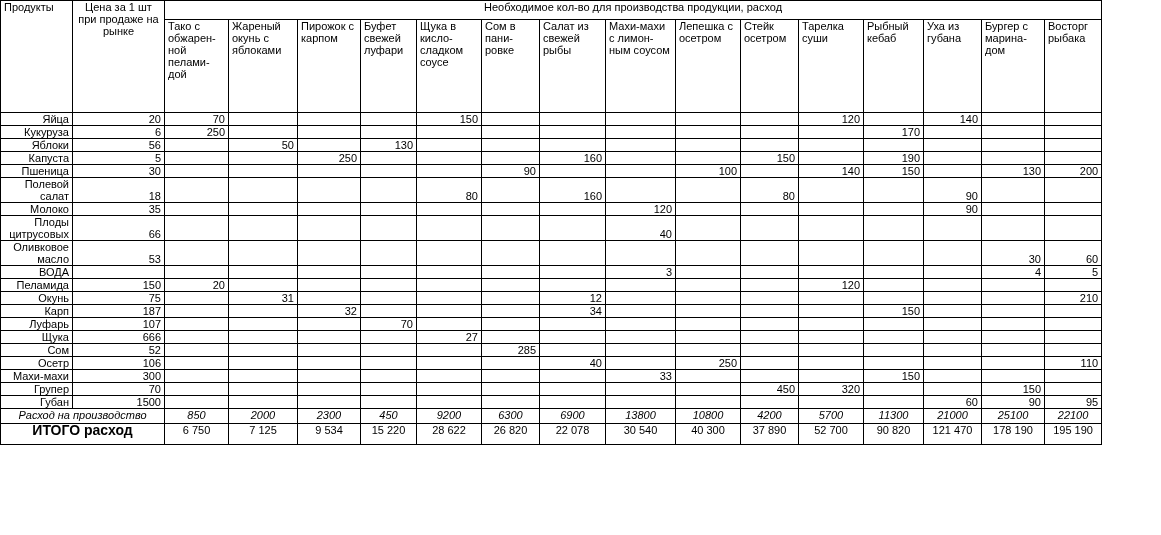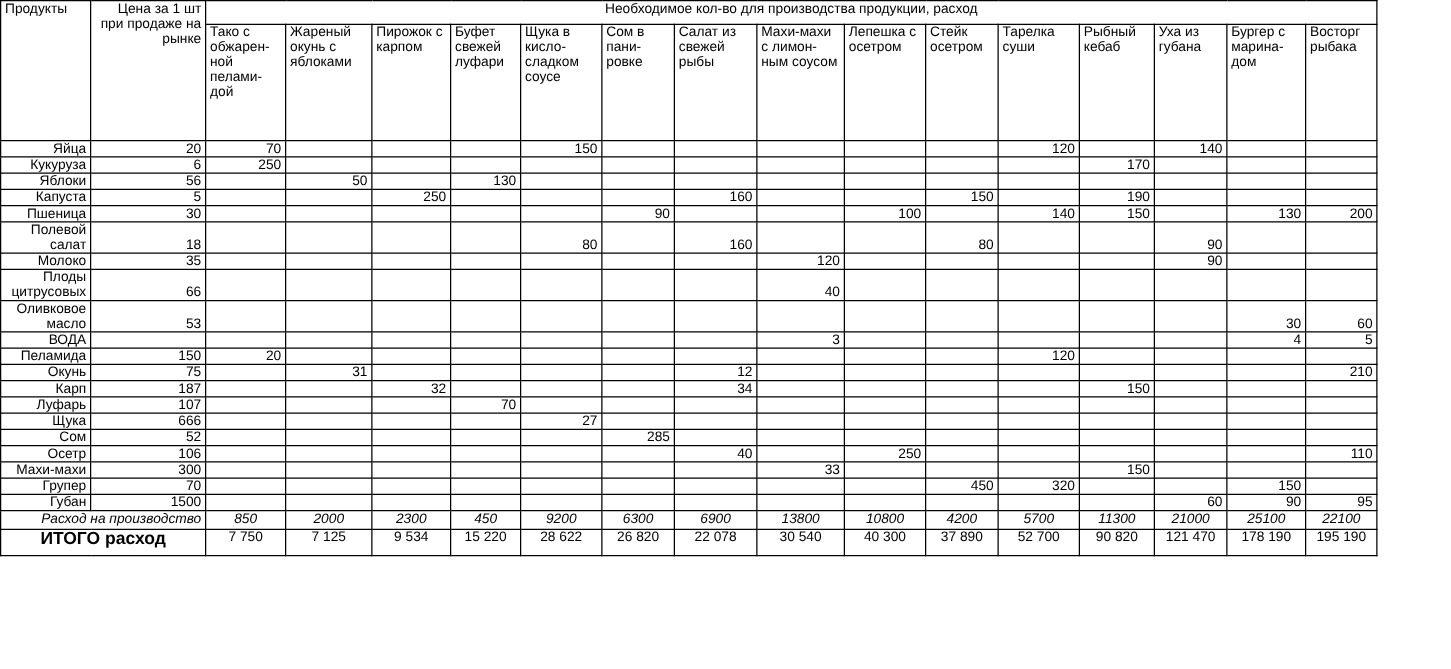--- a/index.html
+++ b/index.html
@@ -49,42 +49,42 @@
     text-align: left;
     height: 92px;
     padding-top: 2px;
   }
   .hdr-products {
     vertical-align: middle;
     text-align: left;
   }
   .hdr-price {
     vertical-align: middle;
-    text-align: right;
+    text-align: center;
   }
   
   .rowname {
     text-align: right;
   }
   .num {
     text-align: right;
   }
   tr.datarow td {
     height: 12px;
   }
   tr.tallrow td {
     height: 24px;
   }
   .expense-row td {
     font-style: italic;
     text-align: center;
     height: 14px;
   }
   .expense-row td.rowname {
-    text-align: right;
+    text-align: center;
   }
   .total-row td {
     font-weight: bold;
     font-size: 14px;
     text-align: center;
     height: 20px;
     vertical-align: middle;
     margin-top: 32px;
   }
   .total-row td.rowname {
@@ -535,21 +535,21 @@
         <td>10800</td>
         <td>4200</td>
         <td>5700</td>
         <td>11300</td>
         <td>21000</td>
         <td>25100</td>
         <td>22100</td>
       </tr>
       <tr class="total-row">
         <td class="rowname" colspan="2">ИТОГО расход</td>
-        <td>7 750</td>
+        <td>6 750</td>
         <td>7 125</td>
         <td>9 534</td>
         <td>15 220</td>
         <td>28 622</td>
         <td>26 820</td>
         <td>22 078</td>
         <td>30 540</td>
         <td>40 300</td>
         <td>37 890</td>
         <td>52 700</td>

